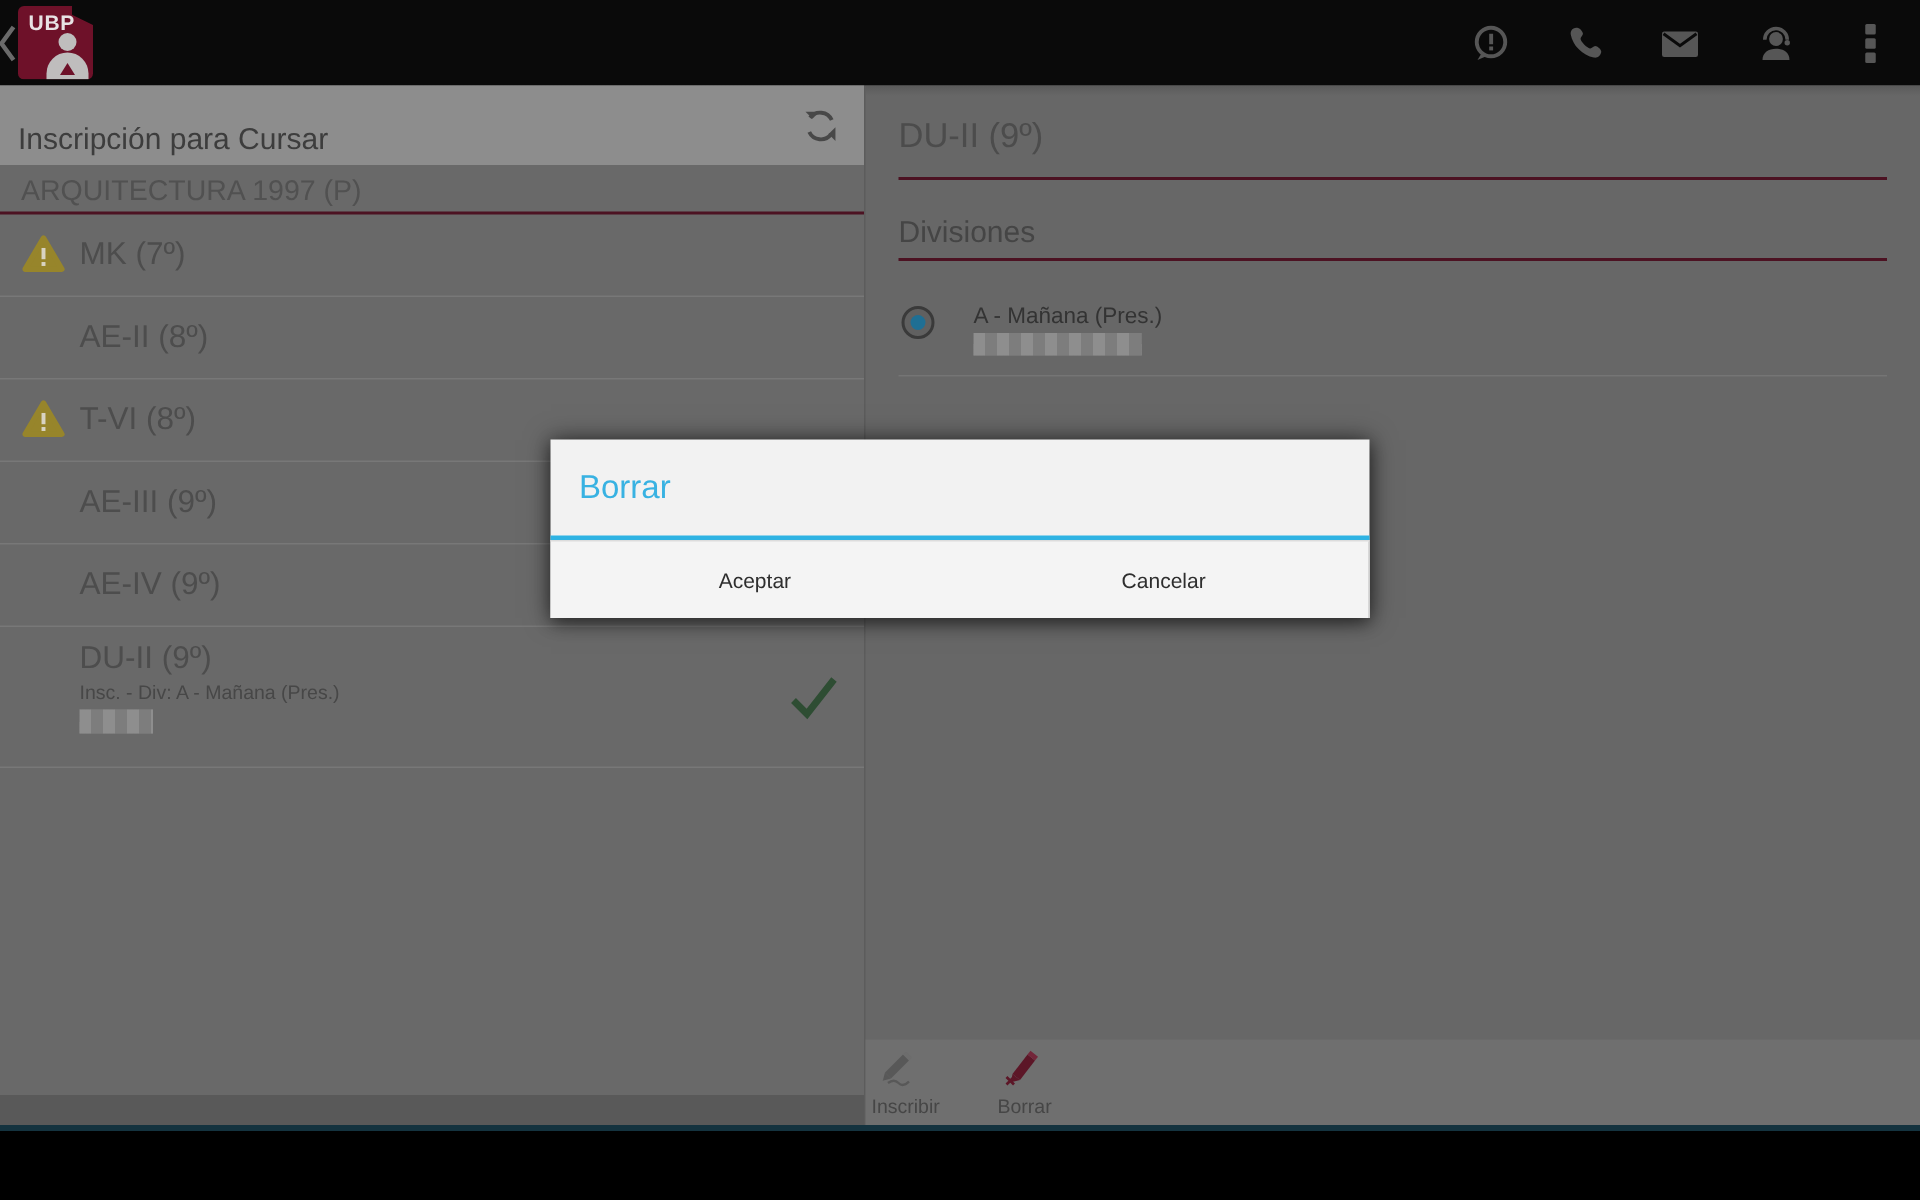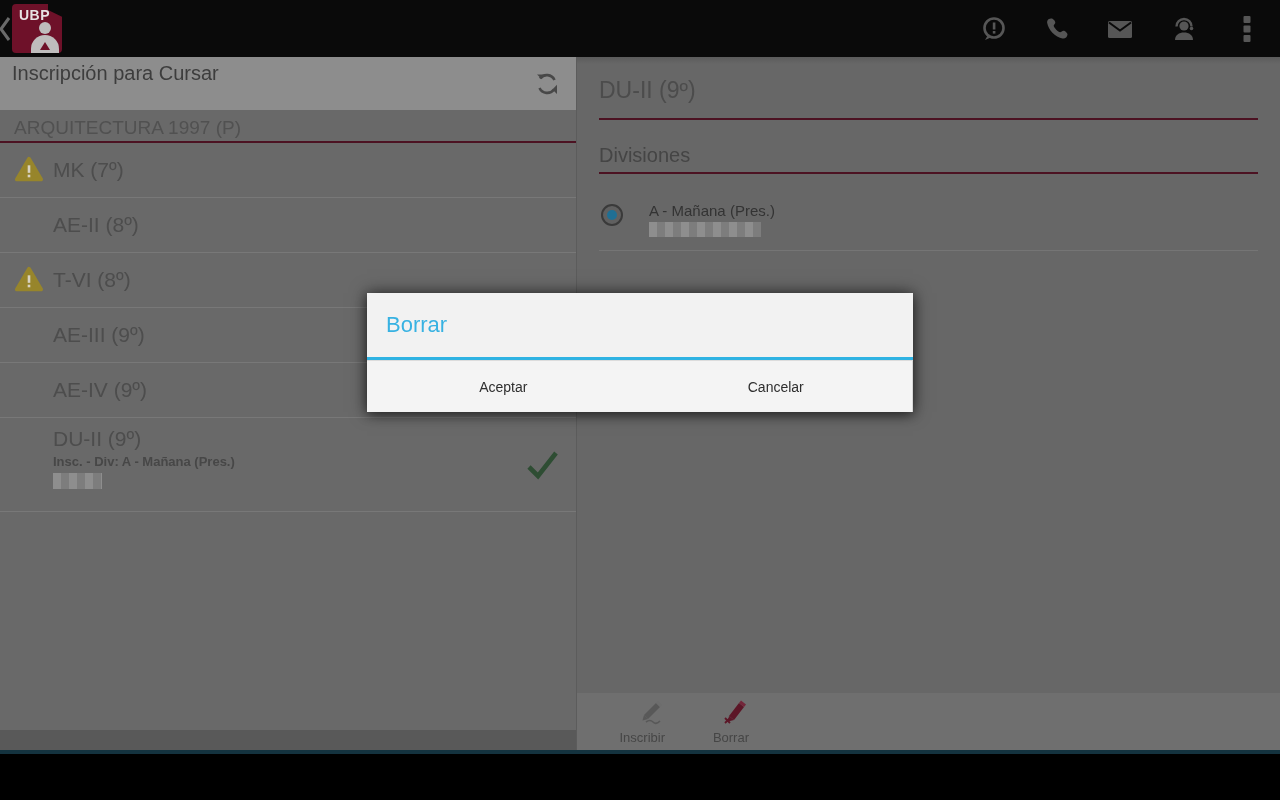--- a/index.html
+++ b/index.html
@@ -19,21 +19,21 @@
     font-weight:bold;
   }
   .app-logo .logo-text { position:absolute; left:7px; top:3px; color:#e8e2e4; font-size:14px; letter-spacing:.5px; }
   .logo-person-head { position:absolute; left:27px; top:18px; width:12px; height:12px; border-radius:50%; background:#bfbdbd; }
   .logo-person-body { position:absolute; left:19px; top:31px; width:28px; height:18px; border-radius:14px 14px 0 0; background:#bfbdbd; }
   .logo-person-book { position:absolute; left:28px; top:38px; width:10px; height:8px; background:#6e1129; clip-path:polygon(50% 0,100% 100%,0 100%); }
   .ab-icons { position:absolute; right:0; top:0; height:57px; }
   .ab-icon { position:absolute; top:15px; width:28px; height:28px; }
   
   .left-panel { position:absolute; left:0; top:57px; width:576px; height:693px; background:#696969; background-image:linear-gradient(#5d5d5d,#696969 7px); }
-  .lp-header { position:relative; height:53px; background:#8d8d8d; padding:5px 12px 0; }
+  .lp-header { position:relative; height:53px; background:#8d8d8d; padding:25px 12px 0; }
   .lp-title { font-size:20px; color:#3d3d3d; }
   .lp-updated { font-size:13px; color:#4d4d4d; margin-top:3px; }
   .refresh-btn { position:absolute; right:16px; top:14px; width:26px; height:26px; }
   .lp-section { height:33px; padding:7px 0 0 14px; font-size:19px; color:#515151; border-bottom:2px solid #4c1222; }
   .lp-row { position:relative; height:55px; display:flex; align-items:center; padding-left:14px; border-bottom:1px solid #787878; }
   .lp-row .row-icon { width:30px; height:30px; margin-right:9px; flex:0 0 auto; }
   .dot-ok { width:25px; height:25px; margin:2px; border-radius:50%; background:#20341f; }
   .row-label { font-size:21px; color:#4d4d4d; }
   .lp-row-big { position:relative; height:94px; padding:9px 0 0 14px; border-bottom:1px solid #787878; display:flex; }
   .lp-row-big .row-icon { width:30px; height:30px; margin:14px 9px 0 0; flex:0 0 auto; }
@@ -50,21 +50,21 @@
   .radio-row { margin:28px 0 0 24px; display:flex; }
   .radio-outer { width:22px; height:22px; border-radius:50%; border:2px solid #3a3a3a; background:#606060; position:relative; flex:0 0 auto; margin-top:2px; }
   .radio-inner { position:absolute; left:4px; top:4px; width:10px; height:10px; border-radius:50%; background:#1f6f94; }
   .radio-texts { margin-left:26px; }
   .radio-label { font-size:15px; color:#333; }
   .redacted-wide { margin-top:3px; width:112px; height:15px;
     background-image:repeating-linear-gradient(90deg,#8e8e8e 0 8px,#7d7d7d 8px 16px),repeating-linear-gradient(0deg,rgba(255,255,255,.10) 0 8px,rgba(0,0,0,.08) 8px 16px);
   }
   .rp-divider { margin:13px 22px 0; border-bottom:1px solid #757575; }
   .rp-bottombar { position:absolute; left:0; bottom:0; width:100%; height:57px; background:#6f6f6f; display:flex; padding-left:4px; }
-  .bar-action { width:84px; height:100%; display:flex; flex-direction:column; align-items:flex-end; justify-content:flex-start; padding-top:5px; }
+  .bar-action { width:84px; height:100%; display:flex; flex-direction:column; align-items:flex-start; justify-content:flex-start; padding-top:5px; }
   .bar-action .bar-icon { width:30px; height:30px; }
   .bar-action .bar-label { font-size:13px; color:#464646; margin-top:2px; }
 
   
   .dialog { position:absolute; left:367px; top:293px; width:546px; background:#f2f2f2;
     box-shadow:0 0 16px rgba(0,0,0,.55), 0 3px 10px rgba(0,0,0,.4); }
   .dlg-title { height:64px; display:flex; align-items:center; padding-left:19px; font-size:22px; color:#38b2e2; }
   .dlg-title-underline { height:3px; background:#2fb3e3; }
   .dlg-message { height:41px; display:flex; align-items:center; padding-left:19px; font-size:17px; color:#1f1f1f; background:#f4f4f4; }
   .dlg-buttons { display:flex; height:52px; border-top:1px solid #dcdcdc; background:#f4f4f4; }
@@ -181,21 +181,21 @@
 
     <div class="lp-row">
       <span class="row-icon"><span class="dot-ok"></span></span>
       <span class="row-label">AE-IV (9º)</span>
     </div>
 
     <div class="lp-row-big">
       <span class="row-icon"><span class="dot-ok"></span></span>
       <span>
         <span class="row-label" style="display:block;">DU-II (9º)</span>
-        <span class="big-sub" style="display:block;font-weight:bold;">Insc. - Div: A - Mañana (Pres.)</span>
+        <span class="big-sub" style="display:block;">Insc. - Div: A - Mañana (Pres.)</span>
         <span class="redacted" style="display:block;"></span>
       </span>
       <span class="check-icon">
         <svg width="36" height="32" viewBox="0 0 36 32">
             <path d="M5 17 L14 26 L32 3" fill="none" stroke="#2e4d33" stroke-width="4.6"></path>
           </svg>
       </span>
     </div>
 
     <div class="lp-bottom-strip"></div>

